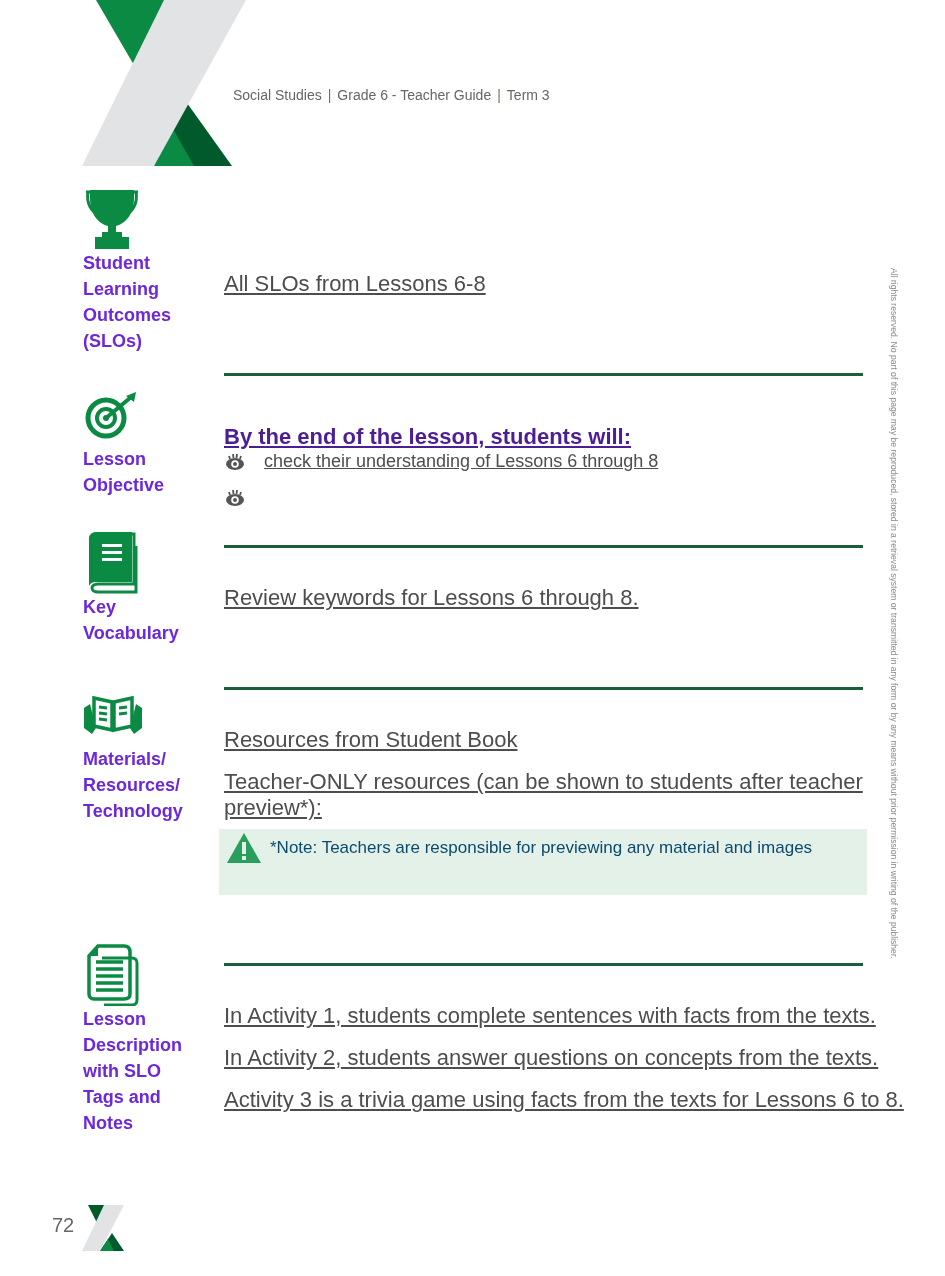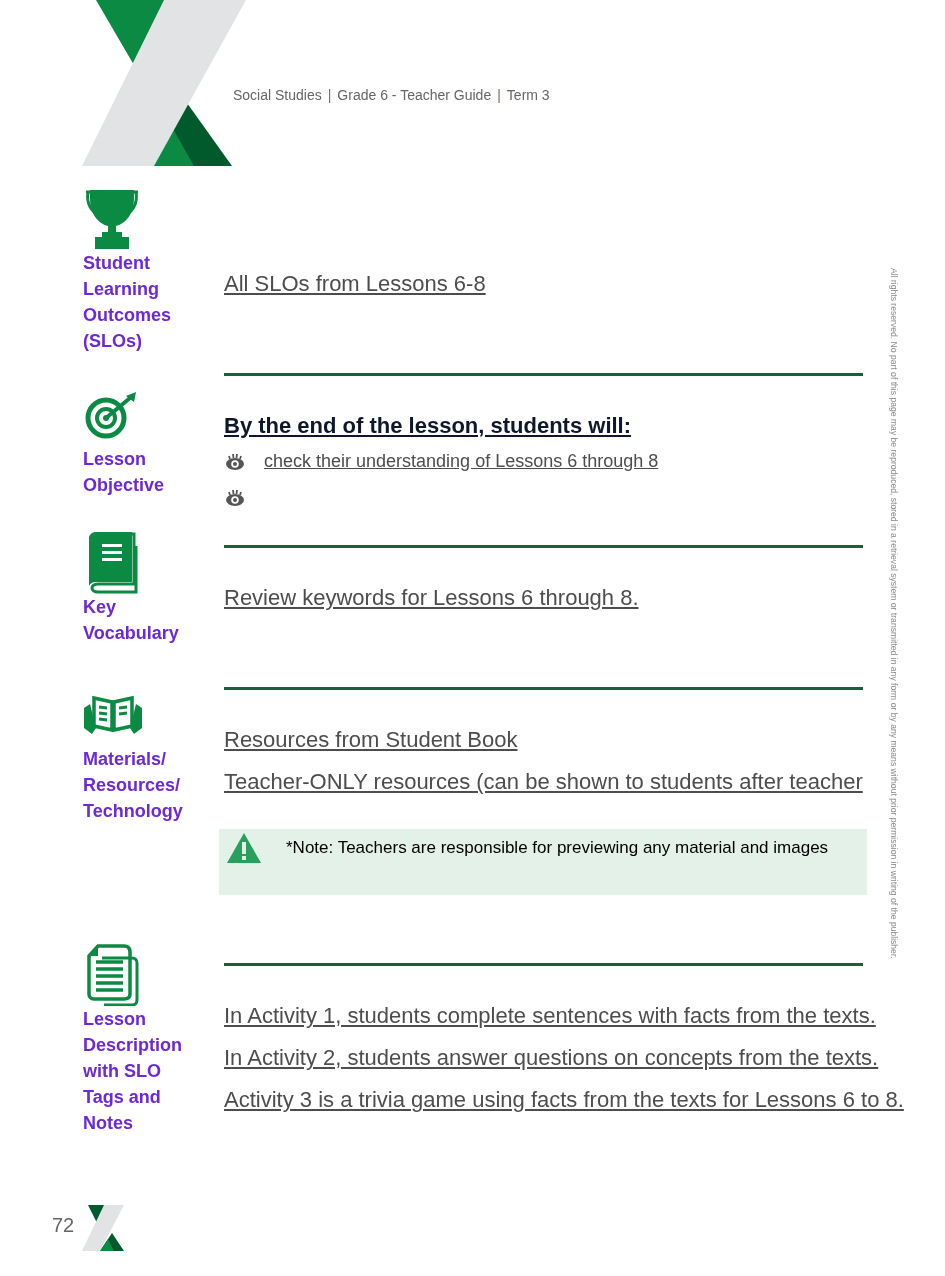--- a/index.html
+++ b/index.html
@@ -10,21 +10,21 @@
   #hdr-text { left:233px; top:87px; font-size:14px; color:#666; white-space:nowrap; }
   #hdr-text .sep { color:#8b6a4f; margin:0 6px; }
   .label { position:absolute; left:83px; font-weight:bold; font-size:18px;
            line-height:26px; color:#6d28d9; }
   .icon { position:absolute; left:84px; }
   .body-text { position:absolute; left:224px; font-size:22px; color:#4d4d4d; line-height:26px;text-decoration:underline; }
   .divider { position:absolute; left:224px; width:639px; height:3px; background:#1c5e3a; }
   .bullet { position:absolute; left:224px; display:flex; align-items:center; font-size:18px; color:#4d4d4d;text-decoration:underline; }
   .bullet .eye { width:22px; height:22px; margin-right:18px; }
   #note-box { left:219px; top:829px; width:648px; height:66px; background:#e3f1e8; }
-  #note-text { left:286px; top:835px; width:585px; font-size:17px; line-height:26px; color:#000000; }
+  #note-text { left:270px; top:835px; width:585px; font-size:17px; line-height:26px; color:#0c4a6e; }
   #copyright { left:885px; top:268px; width:18px; height:740px; }
   #copyright span { display:block; transform:rotate(90deg); transform-origin:0 0; position:absolute; left:14px; top:0;
                     white-space:nowrap; font-size:8.6px; color:#8a8a8a; }
   #page-num { left:52px; top:1214px; font-size:20px; font-weight:normal; color:#666; }
   #foot-logo { left:82px; top:1205px; width:44px; height:46px; }
 </style>
 </head>
 <body>
 
 <svg id="hdr-logo" class="abs" viewBox="0 0 170 168">
@@ -60,21 +60,21 @@
   <circle cx="22" cy="26" r="18" fill="none" stroke="#0b8a43" stroke-width="5"></circle>
   <circle cx="22" cy="26" r="9" fill="none" stroke="#0b8a43" stroke-width="4"></circle>
   <circle cx="22" cy="26" r="3" fill="#0b8a43"></circle>
   <line x1="22" y1="26" x2="46" y2="6" stroke="#0b8a43" stroke-width="4"></line>
   <polygon points="42,4 52,0 50,10" fill="#0b8a43"></polygon>
 </svg>
 <div class="label" style="top:446px">
   <div>Lesson</div>
   <div>Objective</div>
 </div>
-<div class="body-text" style="top:413px;font-weight:bold;color:#0f172a">By the end of the lesson, students will:</div>
+<div class="body-text" style="top:424px;font-weight:bold;color:#4c1d95">By the end of the lesson, students will:</div>
 <div class="bullet" style="top:450px">
   <svg class="eye" viewBox="0 0 22 22">
     <path d="M5,6 L6,9 M9,4 L9.5,8 M13,4 L12.5,8 M17,6 L16,9" stroke="#555" stroke-width="1.8"></path>
     <ellipse cx="11" cy="14" rx="9" ry="6" fill="#555"></ellipse>
     <circle cx="11" cy="14" r="3.8" fill="#fff"></circle>
     <circle cx="11" cy="14" r="2" fill="#555"></circle>
   </svg>
   <span>check their understanding of Lessons 6 through 8</span>
 </div>
 <div class="bullet" style="top:486px">
@@ -109,20 +109,21 @@
   <path d="M60,14 L54,10 L48,34 L52,40 L60,34 Z" fill="#0b8a43"></path>
 </svg>
 <div class="label" style="top:746px">
   <div>Materials/</div>
   <div>Resources/</div>
   <div>Technology</div>
 </div>
 <div class="body-text" style="top:727px">Resources from Student Book</div>
 <div class="body-text" style="top:769px">
   <div>Teacher-ONLY resources (can be shown to students after teacher</div>
+  <div>preview*):</div>
 </div>
 <div id="note-box" class="abs"></div>
 <svg class="abs" style="left:226px;top:832px;width:36px;height:32px" viewBox="0 0 36 32">
   <polygon points="18,1 35,31 1,31" fill="#2a9e5c"></polygon>
   <rect x="16" y="10" width="4" height="12" fill="#e3f1e8"></rect>
   <rect x="16" y="24" width="4" height="4" fill="#e3f1e8"></rect>
 </svg>
 <div id="note-text" class="abs">
   <div>*Note: Teachers are responsible for previewing any material and images</div>
 </div>

